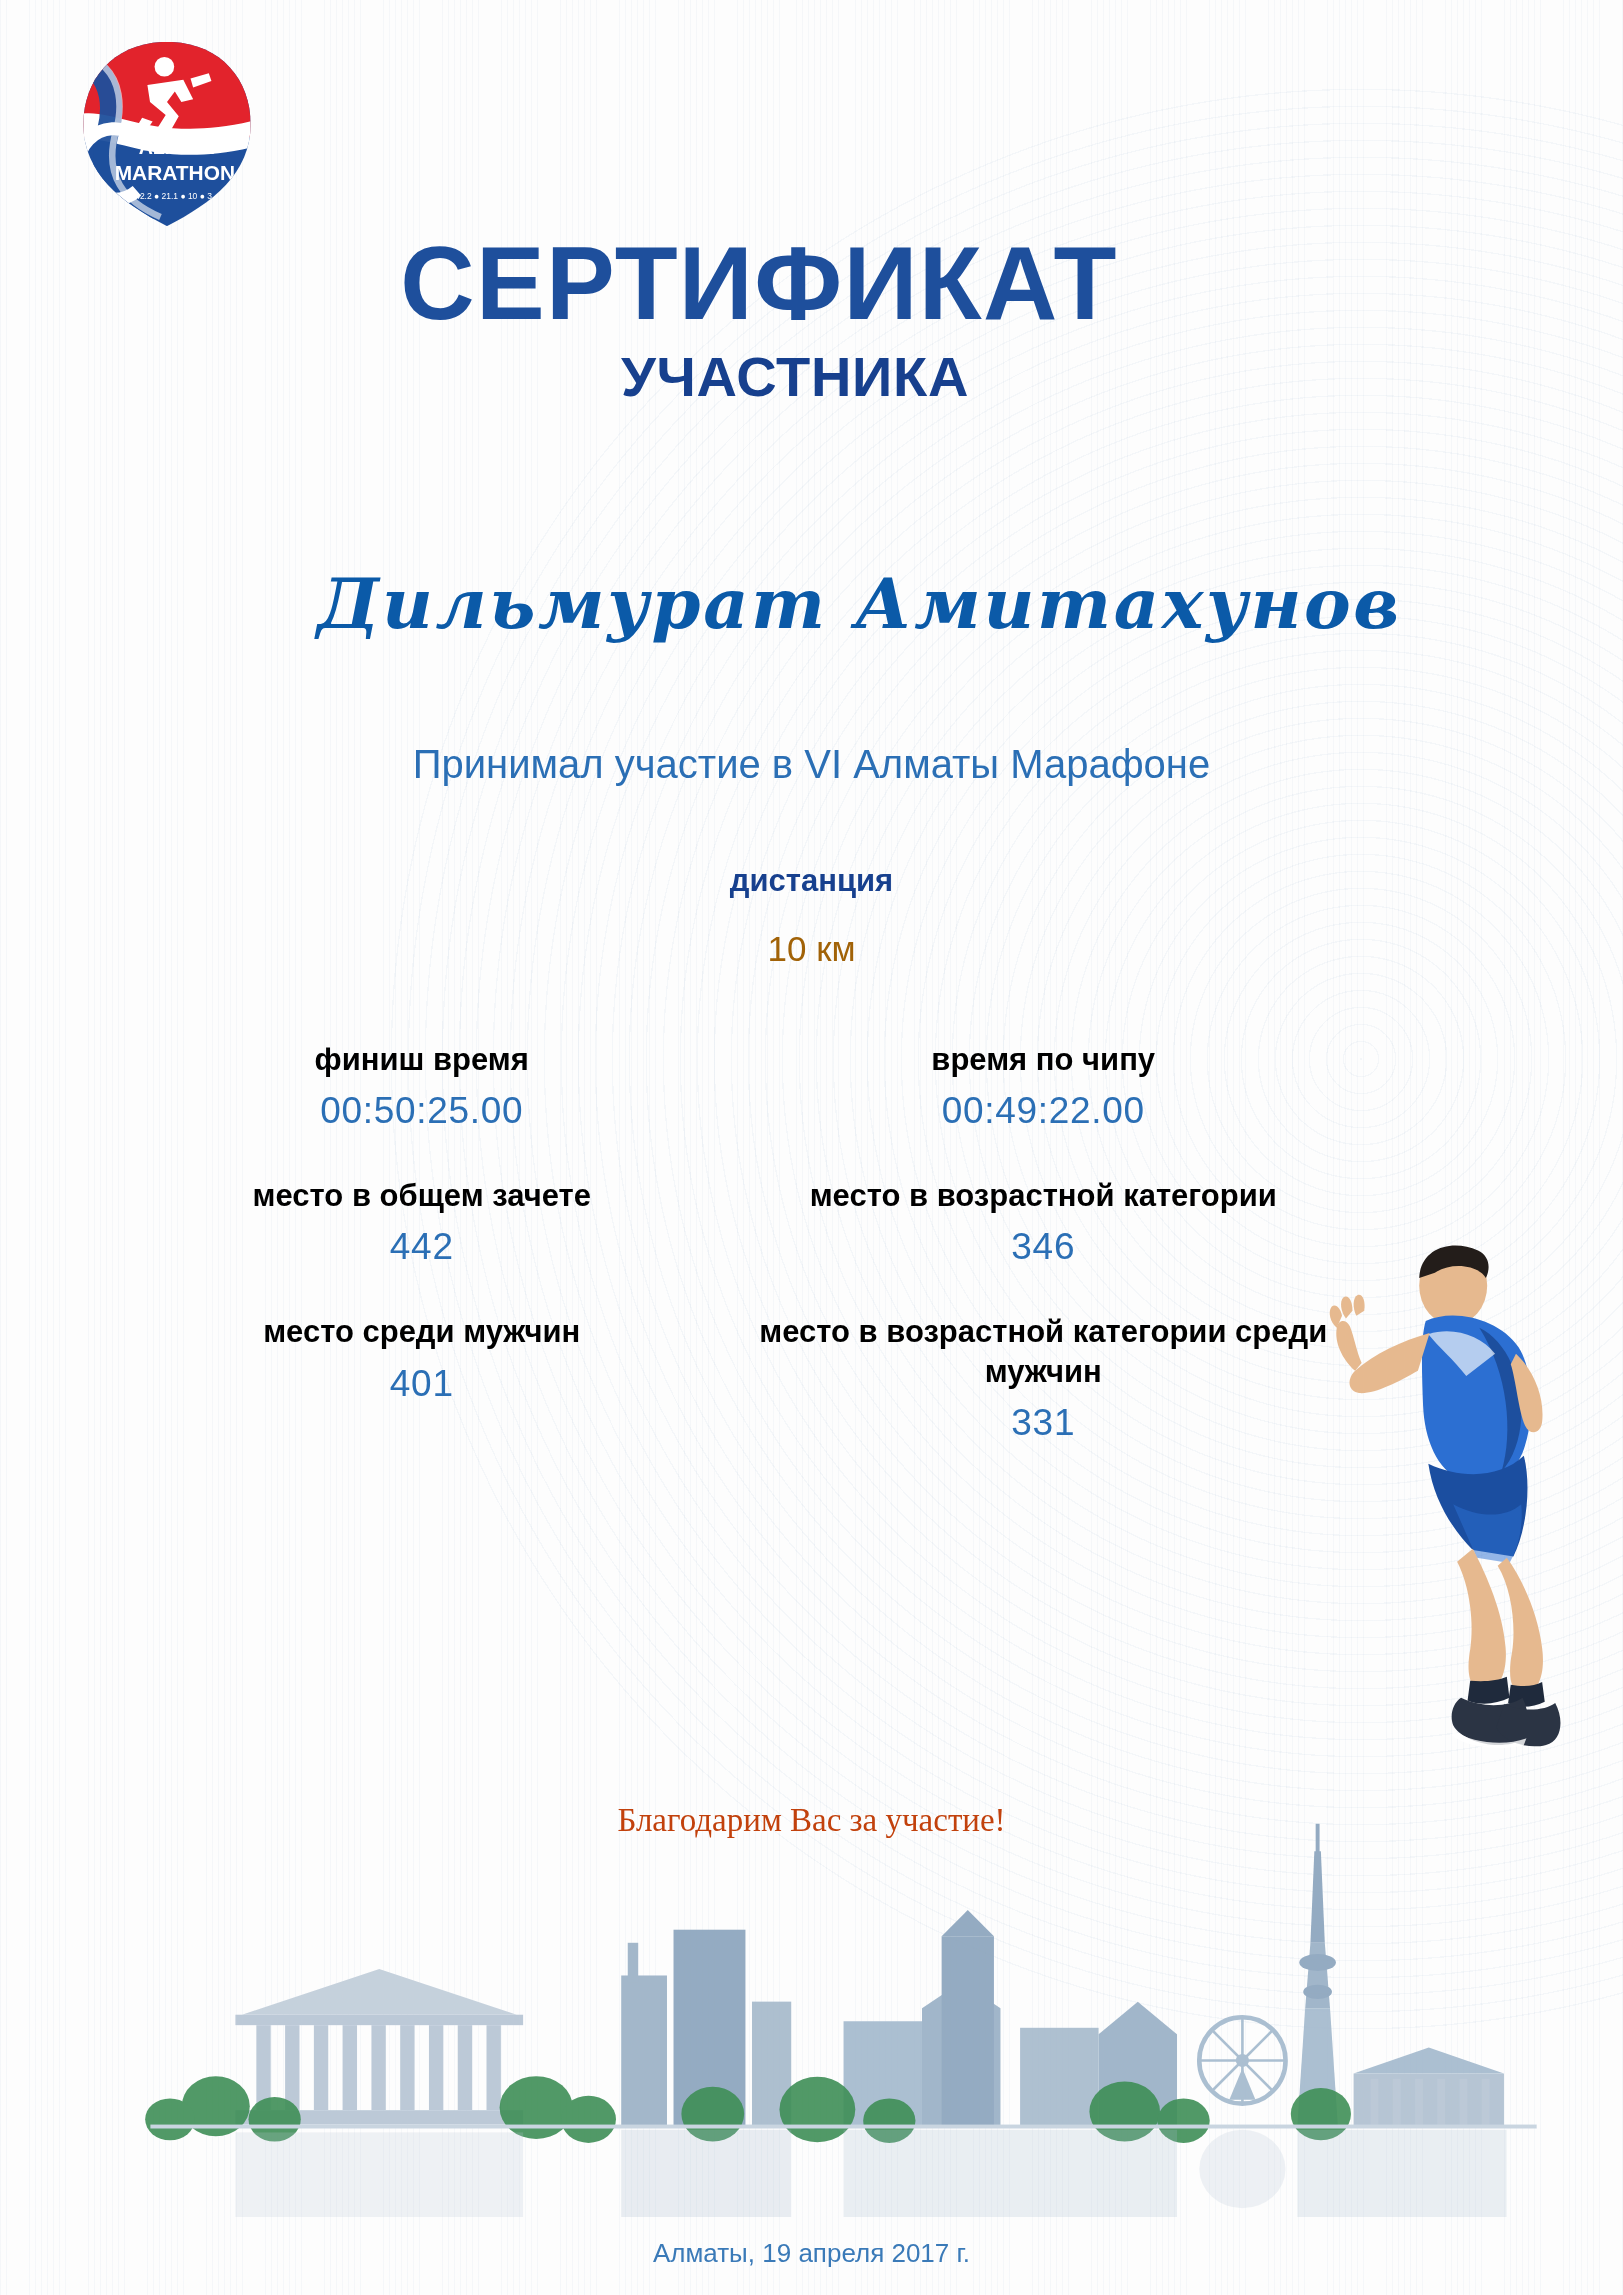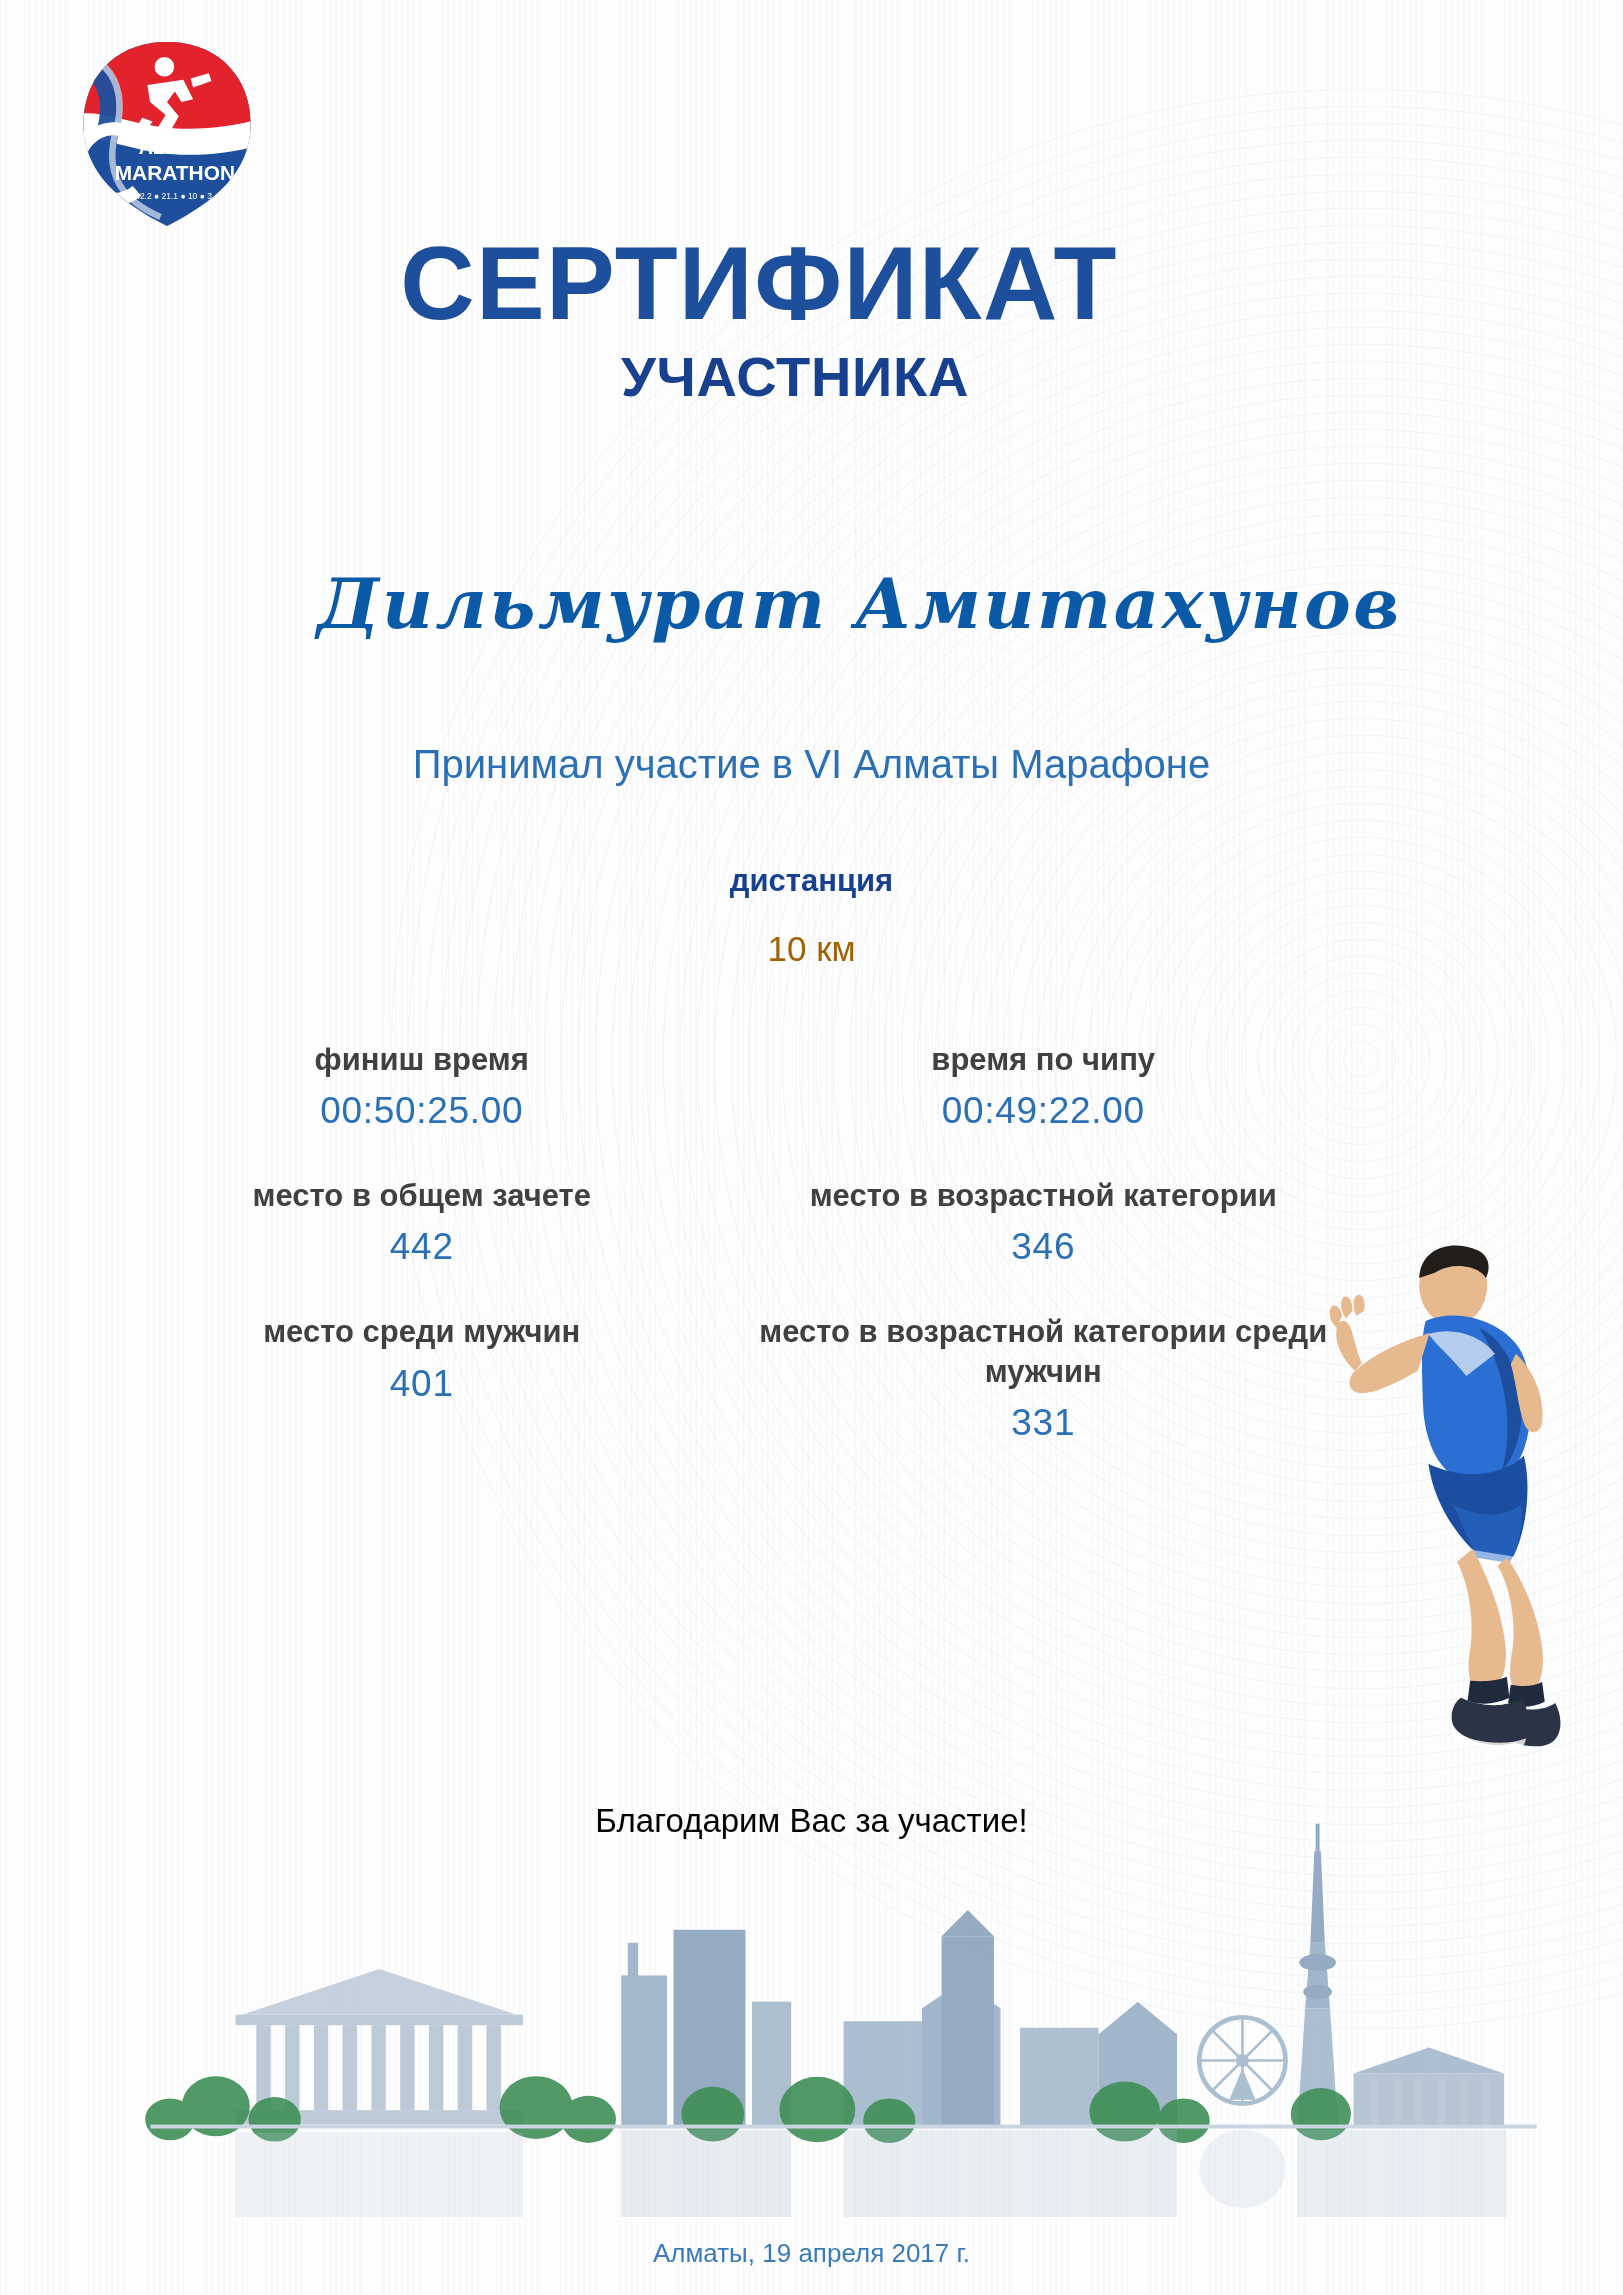--- a/index.html
+++ b/index.html
@@ -153,38 +153,39 @@
     margin-bottom: 44px;
   }
   .result-cell {
     width: 50%;
     text-align: center;
     box-sizing: border-box;
   }
   .result-label {
     font-size: 31px;
     font-weight: bold;
-    color: #404040;
+    color: #000000;
     line-height: 1.28;
   }
   .result-value {
     font-size: 37px;
     color: #2b6fb5;
     margin-top: 10.5px;
     letter-spacing: 0.7px;
   }
 
   .thanks {
     position: absolute;
     left: 0;
     top: 1802px;
     width: 1623px;
     text-align: center;
     font-size: 33px;
-    color: #000000;
+    color: #c2410c;
+    font-family: Liberation Serif, serif;
   }
 
   
   .runner {
     position: absolute;
     right: 39px;
     top: 1223px;
     width: 327px;
     height: 556px;
   }

